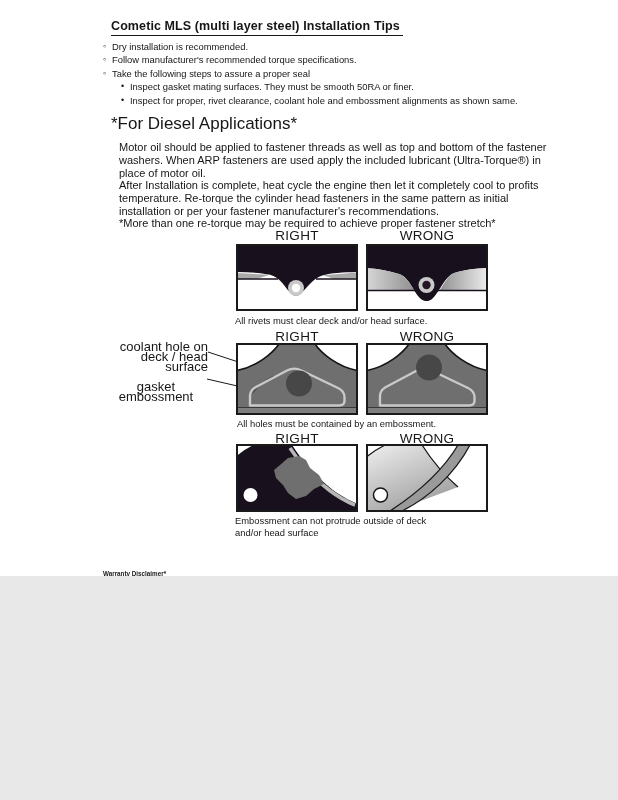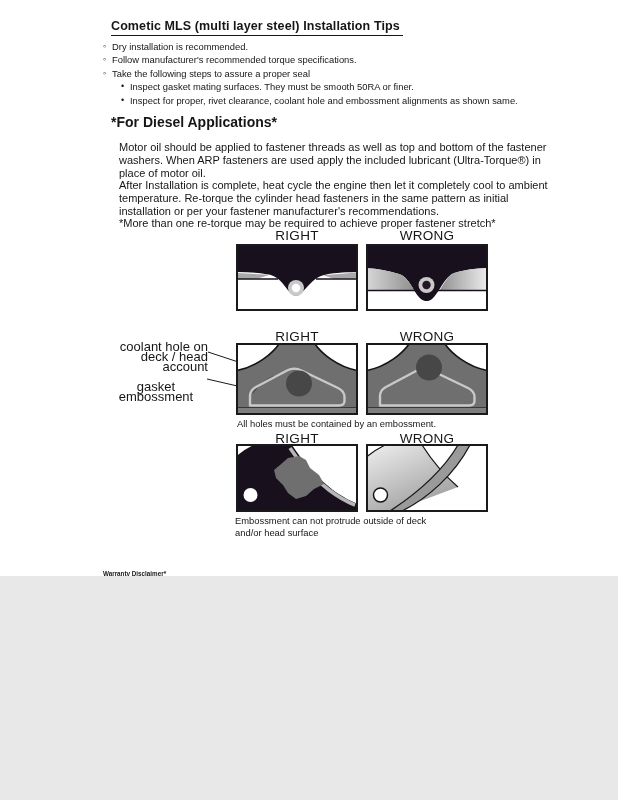--- a/index.html
+++ b/index.html
@@ -17,21 +17,21 @@
     border-bottom:1.6px solid #161616;padding:0 3px 1.5px 0;
     display:inline-block;white-space:nowrap;
   }
   .tips{left:103px;top:40px;margin:0;padding:0;list-style:none;width:470px;}
   .tips li{font-size:9.4px;line-height:13.4px;position:relative;}
   .tips li.t{padding-left:9px;}
   .tips li.t::before{content:"◦";position:absolute;left:0;top:0;font-size:9px;}
   .tips li.s{margin-left:18px;padding-left:9px;}
   .tips li.s::before{content:"•";position:absolute;left:0;top:0;font-size:9px;}
   
-  .diesel-h{left:111px;top:114px;margin:0;font-size:14px;font-weight:bold;}
+  .diesel-h{left:111px;top:114px;margin:0;font-size:17px;font-weight:normal;}
   .body{margin:8px;font-size:11px;line-height:13px;width:436px;}
   .bp1{left:111px;top:133px;}
   .bp2{left:111px;top:171px;}
   .bp3{left:111px;top:209px;width:470px;}
   
   .dlabel{width:122px;text-align:center;font-size:13.5px;font-weight:normal;letter-spacing:0.3px;}
   .colL{left:236px;} .colR{left:366px;}
   .rowlab1{top:228px;} .rowlab2{top:329px;} .rowlab3{top:431px;}
   .dbox{width:122px;height:auto;display:block;}
   .box1{top:244px;} .box2{top:343px;} .box3{top:444px;}
@@ -61,21 +61,21 @@
   <ul class="abs tips">
     <li class="t">Dry installation is recommended.</li>
     <li class="t">Follow manufacturer's recommended torque specifications.</li>
     <li class="t">Take the following steps to assure a proper seal</li>
     <li class="s">Inspect gasket mating surfaces.  They must be smooth 50RA or finer.</li>
     <li class="s">Inspect for proper, rivet clearance, coolant hole and embossment alignments as shown same.</li>
   </ul>
 
   <h2 class="abs diesel-h">*For Diesel Applications*</h2>
   <p class="abs body bp1">Motor oil should be applied to fastener threads as well as top and bottom of the fastener washers. When ARP fasteners are used apply the included lubricant (Ultra-Torque®) in place of motor oil.</p>
-  <p class="abs body bp2">After Installation is complete, heat cycle the engine then let it completely cool to ambient temperature. Re-torque the cylinder head fasteners in the same pattern as initial installation or per your fastener manufacturer's recommendations.</p>
+  <p class="abs body bp2">After Installation is complete, heat cycle the engine then let it completely cool to profits temperature. Re-torque the cylinder head fasteners in the same pattern as initial installation or per your fastener manufacturer's recommendations.</p>
   <p class="abs body bp3">*More than one re-torque may be required to achieve proper fastener stretch*</p>
 
   <div class="abs dlabel colL rowlab1">RIGHT</div>
   <div class="abs dlabel colR rowlab1">WRONG</div>
 
   <svg class="abs dbox colL box1" width="122" height="67" viewBox="0 0 122 67">
     <rect x="0" y="0" width="122" height="67" fill="#ffffff"></rect>
     <path d="M1,1 H121 V28 C106,28.3 96,29 87,31.2 C76,34 71,45 63.5,50.5 C61,52.3 59,52.3 56.5,50.5 C49,45 45.5,33.5 34,30.8 C24,28.6 12,28.2 1,28 Z" fill="#18101c"></path>
     <polygon points="1,29 34,30.8 22,34.6 1,35" fill="#a9a9a9"></polygon>
     <polygon points="87,31.2 121,28.5 121,34.6 98,34.8" fill="#a9a9a9"></polygon>
@@ -99,27 +99,28 @@
     <rect x="0" y="0" width="122" height="67" fill="#ffffff"></rect>
     <path d="M1,1 H121 V24 C108,24.4 98,26 89,28.8 C78,32.2 73.5,49 66,55 C62.5,57.8 58.5,57.8 55,55 C47.5,49 44,33.5 33,30 C22,26.6 11,24.5 1,24.2 Z" fill="#18101c"></path>
     <path d="M1,24.2 C11,24.5 22,26.6 33,30 C40,32.2 44,40 48.5,46.5 L1,46.5 Z" fill="url(#gwl)"></path>
     <path d="M89,28.8 C98,26 108,24.4 121,24.2 L121,46.5 H73.5 C78,40 82,31 89,28.8 Z" fill="url(#gwr)"></path>
     <path d="M1,46.5 H50 M71,46.5 H121" stroke="#18101c" stroke-width="1.4" fill="none"></path>
     <circle cx="60.5" cy="41" r="8" fill="#c9c9c9"></circle>
     <circle cx="60.5" cy="41" r="4.2" fill="#241626"></circle>
     <rect x="1" y="1" width="120" height="65" fill="none" stroke="#1a1a1a" stroke-width="2"></rect>
   </svg>
 
+  <div class="abs caption cap1">All rivets must clear deck and/or head surface.</div>
 
   <div class="abs dlabel colL rowlab2">RIGHT</div>
   <div class="abs dlabel colR rowlab2">WRONG</div>
 
   <div class="abs ann ann-coolant">
     <div>coolant hole on</div>
-    <div>deck / head account</div>
+    <div>deck / head surface</div>
   </div>
   <div class="abs ann ann-emboss">gasket embossment</div>
 
   <svg class="abs leaders" width="95" height="45" viewBox="0 0 95 45">
     <path d="M1,2 L89,31" stroke="#1a1a1a" stroke-width="1" fill="none"></path>
     <path d="M0,29 L52,41" stroke="#1a1a1a" stroke-width="1" fill="none"></path>
   </svg>
 
   <svg class="abs dbox colL box2" width="122" height="72" viewBox="0 0 122 72">
     <rect x="0" y="0" width="122" height="72" fill="#6f6f6f"></rect>

